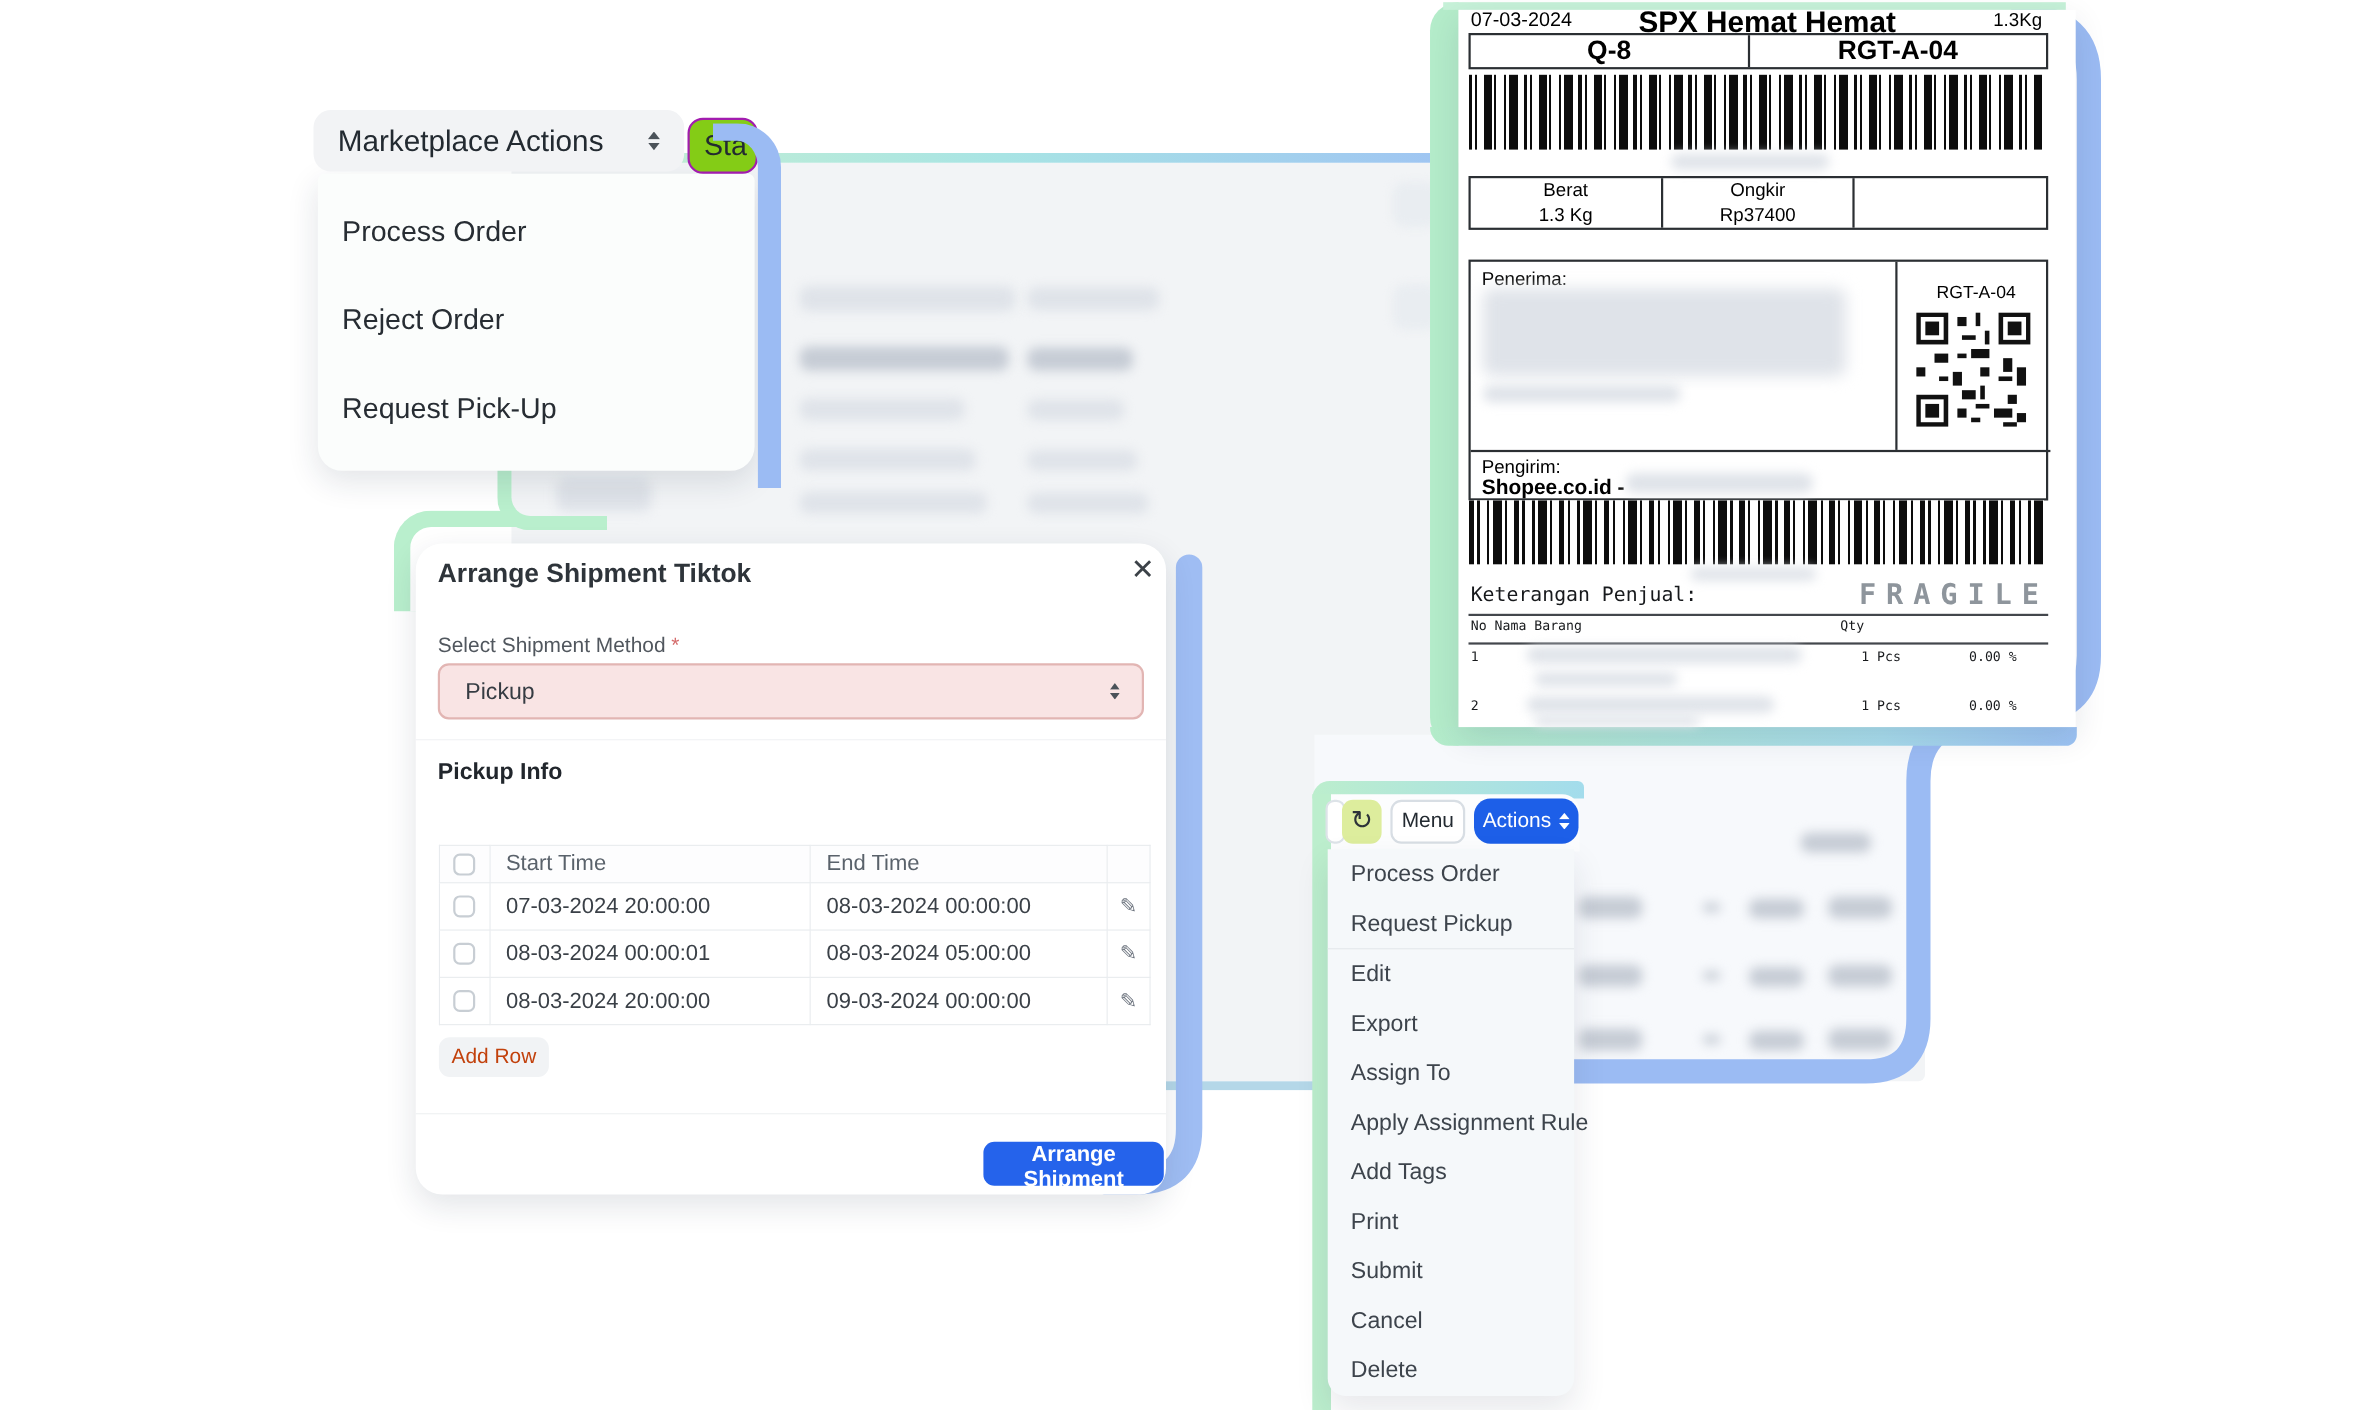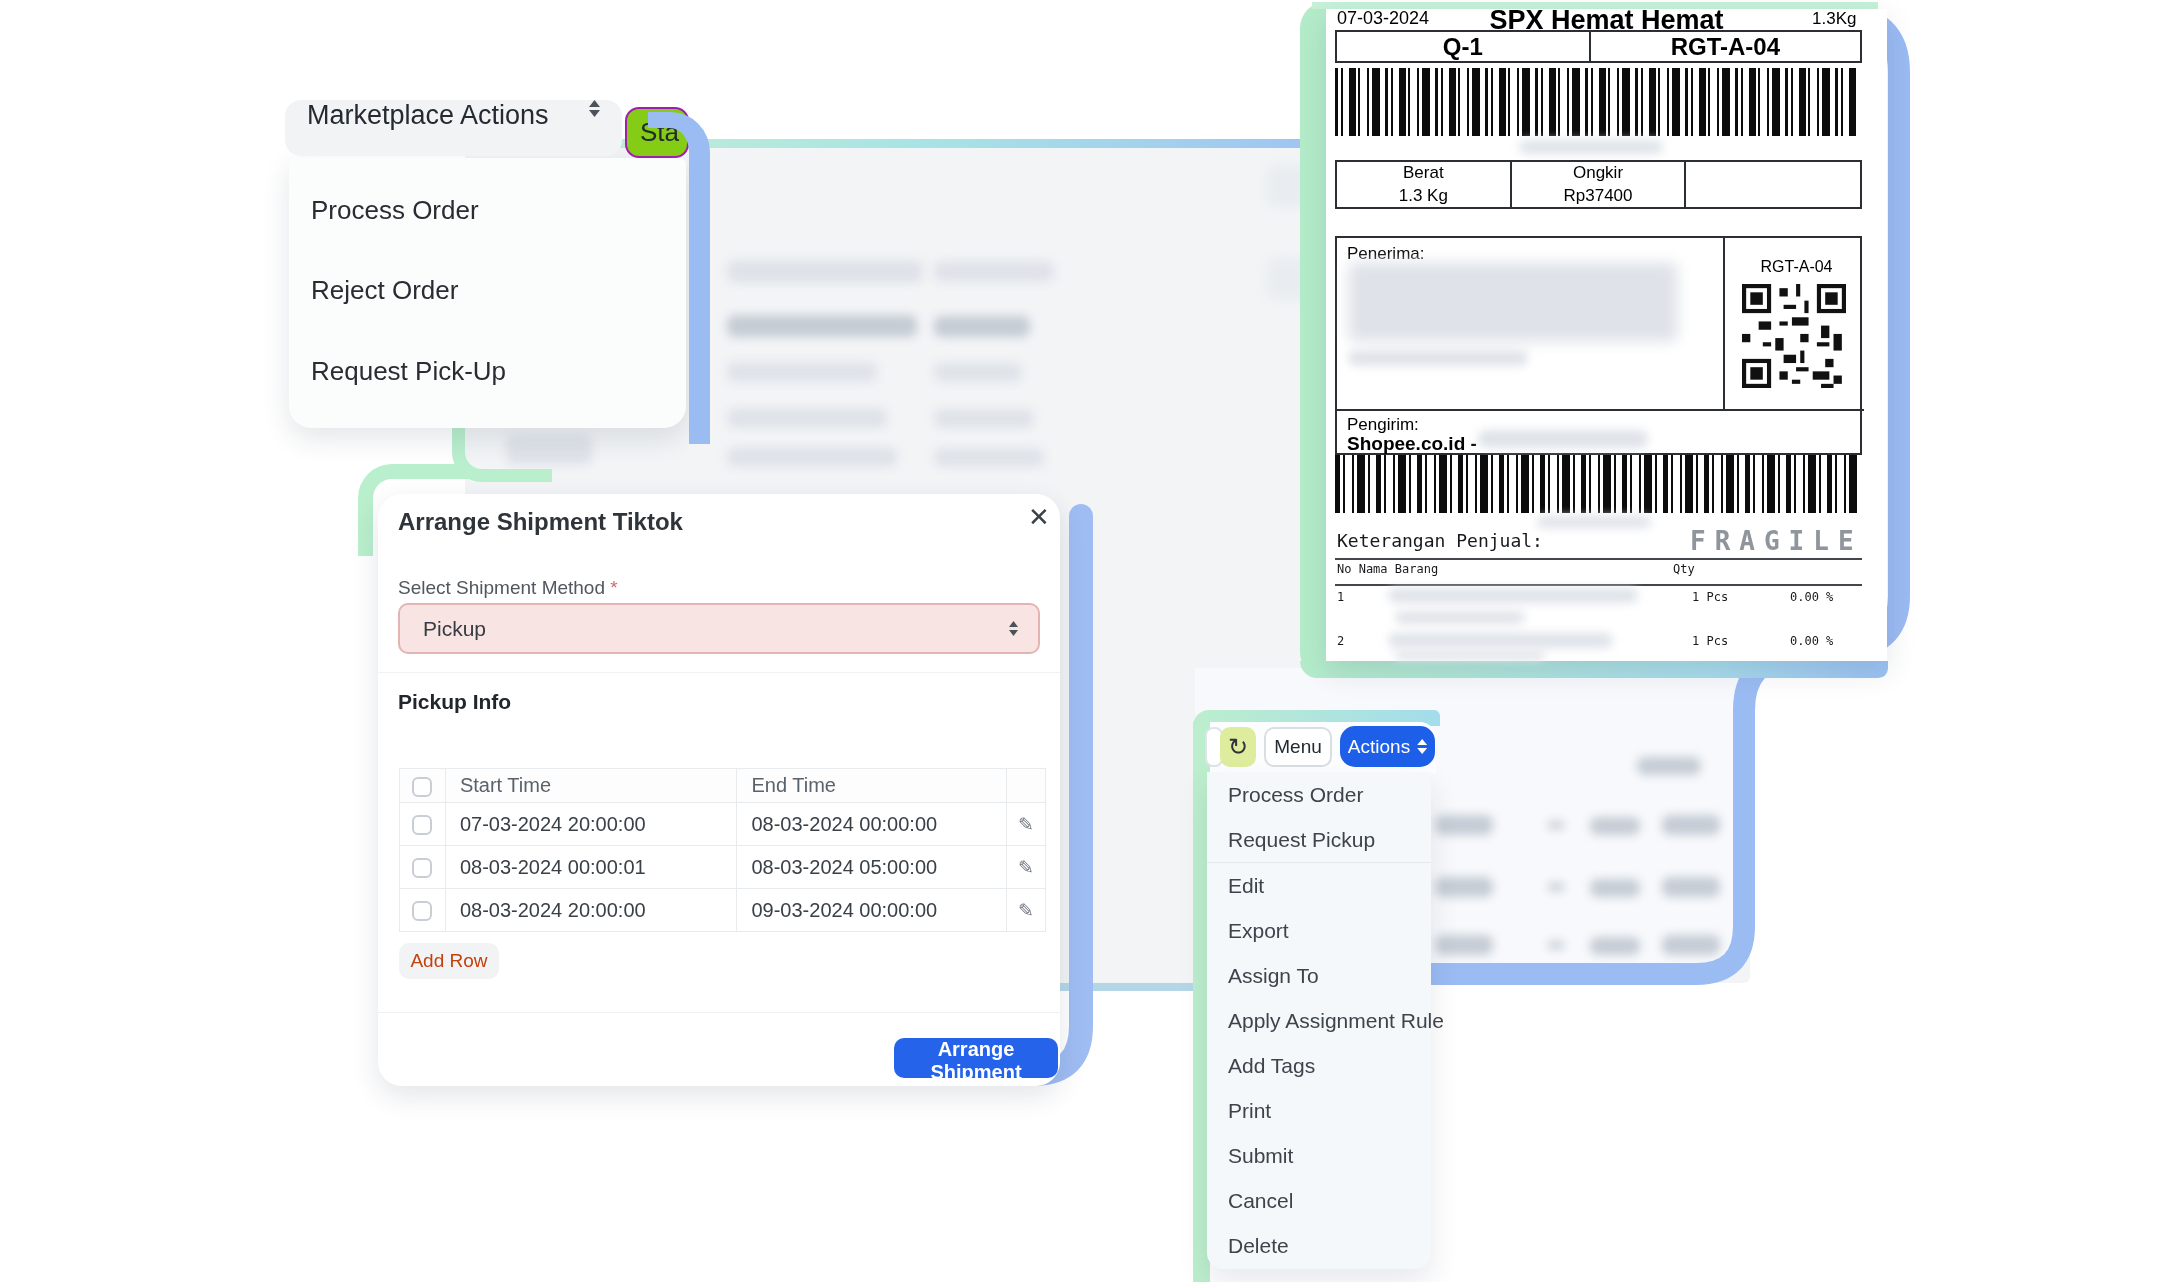--- a/index.html
+++ b/index.html
@@ -29,21 +29,21 @@
   
   .blob { position:absolute; background:#dfe3e9; border-radius:8px; filter:blur(5px); }
   .blob.dark { background:#c6ccd5; }
   .blob.soft { background:#e9edf1; filter:blur(4px); border-radius:12px; }
 
   
   .card-shadow { box-shadow:0 10px 28px rgba(25,39,66,.12); }
 
   
   .mp-btn { left:285px; top:100px; width:337px; height:56px; background:#f2f3f5; border-radius:16px;
-    display:flex; justify-content:space-between; padding:0 22px;
+    display:flex; align-items:center; justify-content:space-between; padding:0 22px;
     font-size:27px; color:#232a31; }
   .sta-btn { left:625px; top:107px; width:64px; height:51px; background:#84cc16; border:2px solid #a21caf;
     border-radius:14px; font-size:26px; color:#232a31; display:flex; align-items:center; padding-left:13px; overflow:hidden; }
   .mp-panel { left:289px; top:158px; width:397px; height:270px; background:#fbfdfc; border-radius:6px 6px 22px 22px;
     display:flex; flex-direction:column; justify-content:space-around; padding:12px 0 16px 0; }
   .mp-item { padding-left:22px; font-size:26px; color:#272d33; cursor:pointer; }
 
   
   .modal { left:378px; top:494px; width:682px; height:592px; background:#fff; border-radius:24px; }
   .modal-title { left:398px; top:508px; font-size:24px; font-weight:600; color:#2e343a; }
@@ -170,21 +170,21 @@
   <div class="abs label-green-left"></div>
   <div class="abs label-green-top"></div>
   <div class="abs label-green-bottom"></div>
   <div class="abs ship-label card-shadow"></div>
 
   <div class="abs lbl-date">07-03-2024</div>
   <div class="abs lbl-title">SPX Hemat Hemat</div>
   <div class="abs lbl-weight">1.3Kg</div>
 
   <div class="abs zone-box">
-    <div class="zone-cell l">Q-1</div>
+    <div class="zone-cell l">Q-8</div>
     <div class="zone-cell">RGT-A-04</div>
   </div>
 
   <div class="abs bc bc1"></div>
   <div class="blob" style="left:1519px;top:140px;width:144px;height:14px"></div>
 
   <div class="abs info-box">
     <div class="info-cell ic1">
       <span>Berat</span>
       <span class="v">1.3 Kg</span>

